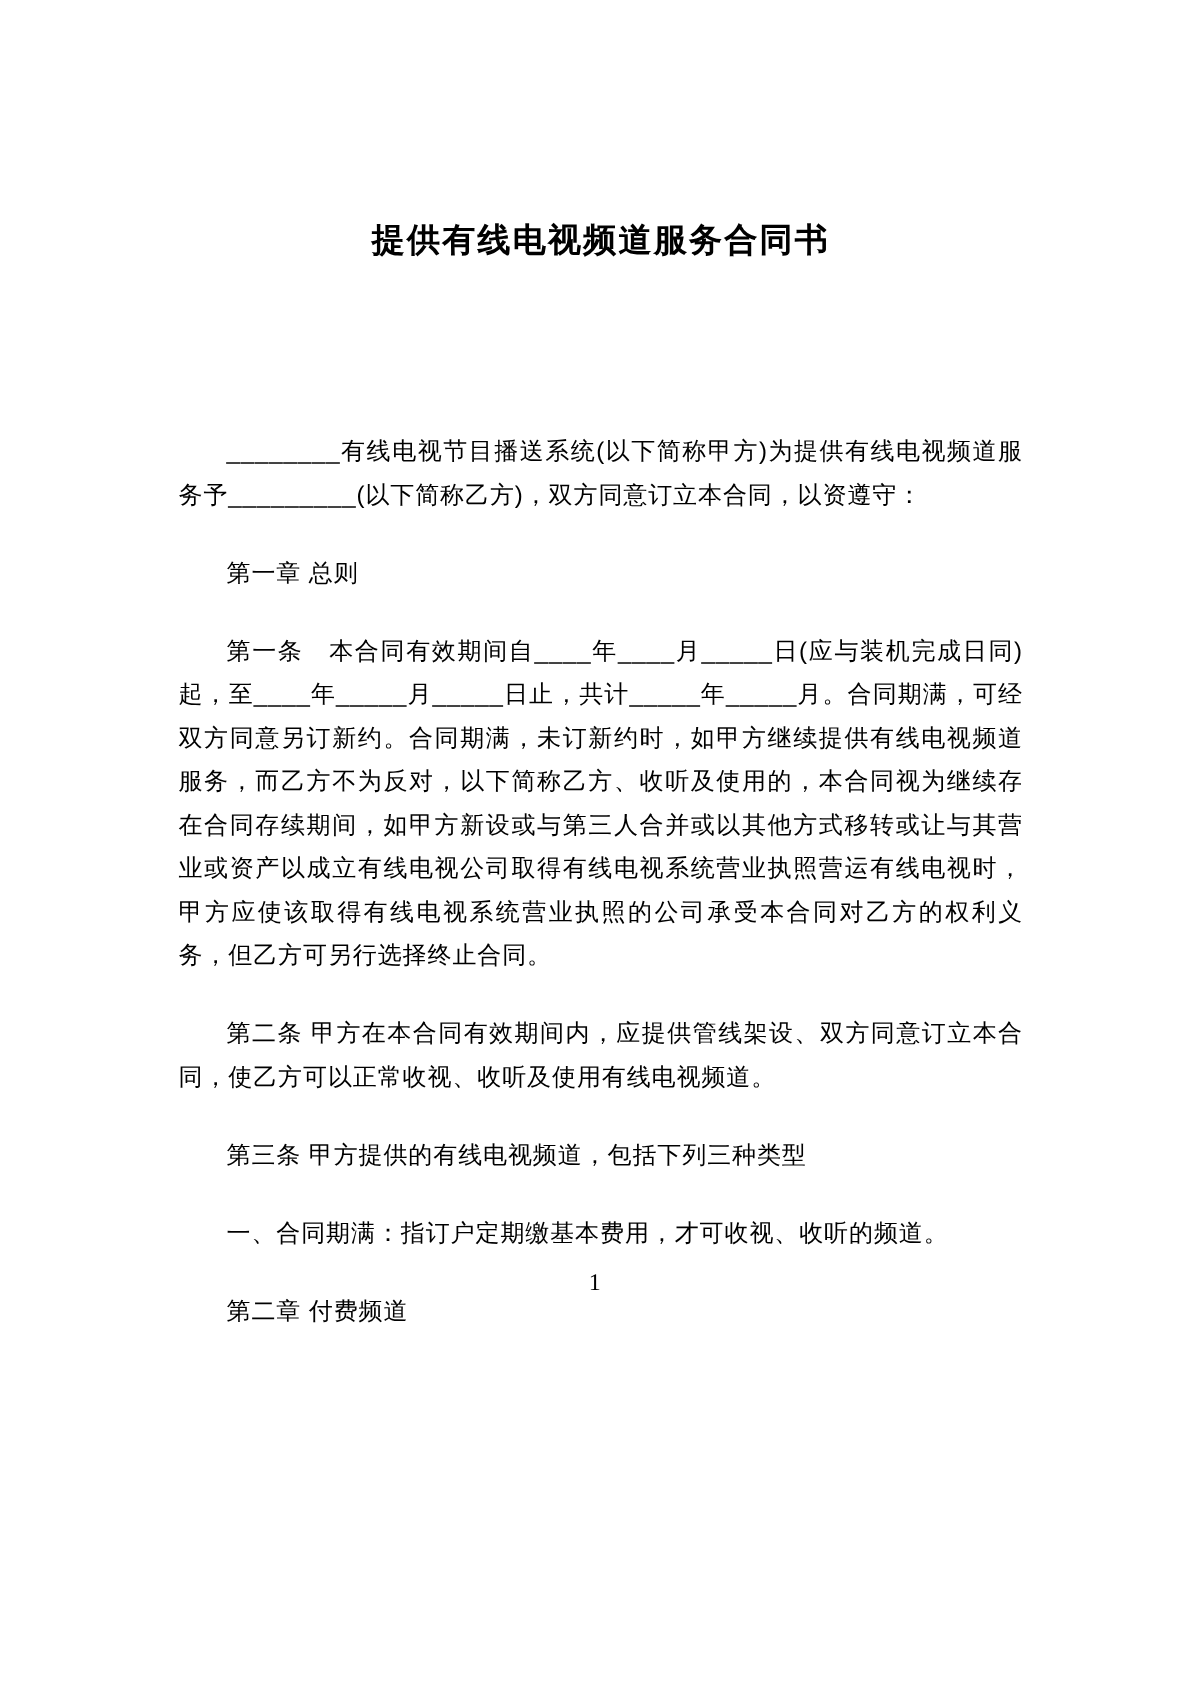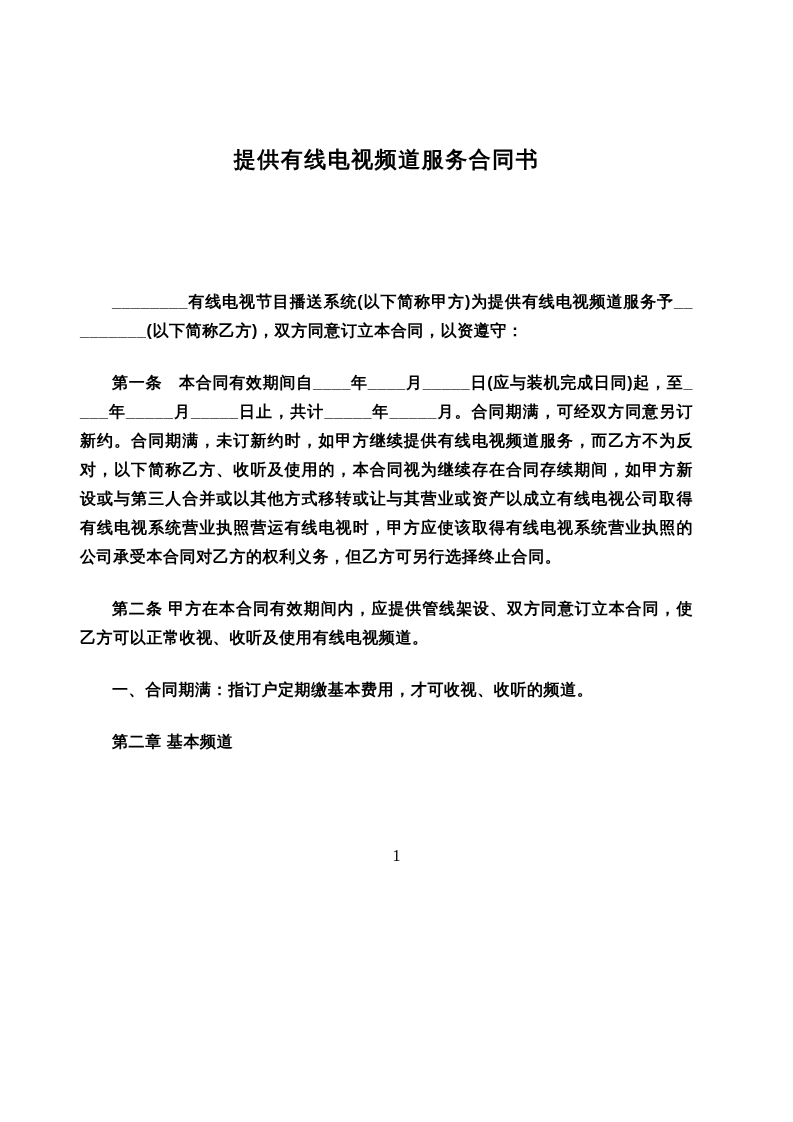--- a/index.html
+++ b/index.html
@@ -11,44 +11,43 @@
     width: 793px;
     height: 1122px;
     position: relative;
     font-family: "Liberation Sans", "DejaVu Sans", sans-serif;
     color: #000000;
   }
   .page {
     box-sizing: border-box;
     width: 793px;
     height: 910px;
-    padding: 143px 96px 0 76px;
+    padding: 143px 96px 0 104px;
     position: relative;
     overflow: hidden;
   }
   .title {
     margin: 0;
     font-size: 22px;
     font-weight: bold;
     text-align: center;
     letter-spacing: 1.5px;
     line-height: 34px;
   }
   .content {
     margin-top: 110px;
   }
   .content p {
-    margin: 23px 4px;
+    margin: 23px 15px;
     font-size: 16px;
     line-height: 29px;
     letter-spacing: 0.6px;
     text-align: justify;
     text-indent: 32px;
     word-break: break-all;
-    font-weight: bold;
   }
   .content p.first {
     margin-top: 0;
   }
   .chapter {
     font-weight: normal;
   }
   .page-number {
     position: absolute;
     bottom: 44px;
@@ -64,29 +63,31 @@
 <body>
 
 <div class="page">
 
   <h1 class="title">提供有线电视频道服务合同书</h1>
 
   <div class="content">
 
     <p class="first">________有线电视节目播送系统(以下简称甲方)为提供有线电视频道服务予_________(以下简称乙方)，双方同意订立本合同，以资遵守：</p>
 
+    <p class="chapter">第一章 总则</p>
 
     <p>第一条　本合同有效期间自____年____月_____日(应与装机完成日同)起，至____年_____月_____日止，共计_____年_____月。合同期满，可经双方同意另订新约。合同期满，未订新约时，如甲方继续提供有线电视频道服务，而乙方不为反对，以下简称乙方、收听及使用的，本合同视为继续存在合同存续期间，如甲方新设或与第三人合并或以其他方式移转或让与其营业或资产以成立有线电视公司取得有线电视系统营业执照营运有线电视时，甲方应使该取得有线电视系统营业执照的公司承受本合同对乙方的权利义务，但乙方可另行选择终止合同。</p>
 
     <p>第二条 甲方在本合同有效期间内，应提供管线架设、双方同意订立本合同，使乙方可以正常收视、收听及使用有线电视频道。</p>
 
+    <p>第三条 甲方提供的有线电视频道，包括下列三种类型</p>
 
     <p>一、合同期满：指订户定期缴基本费用，才可收视、收听的频道。</p>
 
 
 
-    <p class="chapter">第二章 基本频道</p>
+    <p class="chapter">第二章 付费频道</p>
 
   </div>
 
   <div class="page-number">1</div>
 
 </div>
 
 </body></html>

